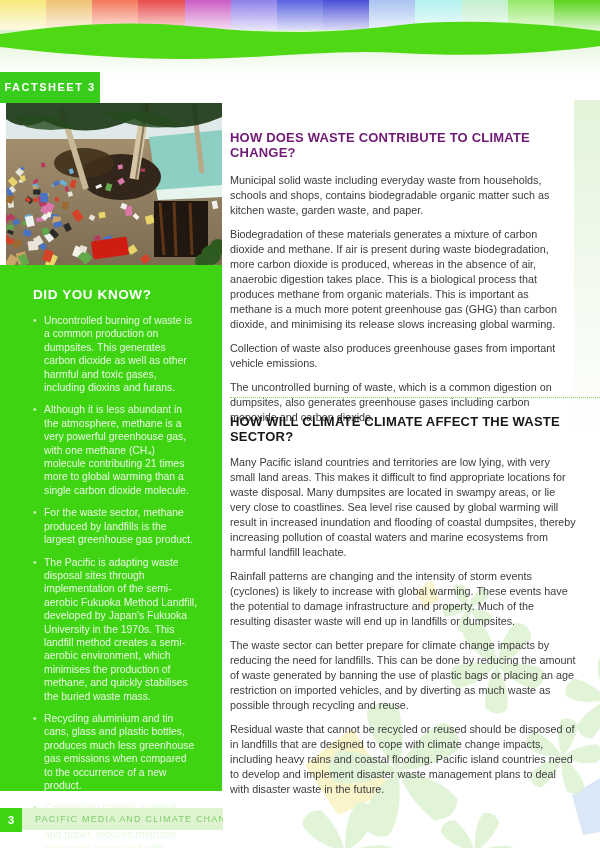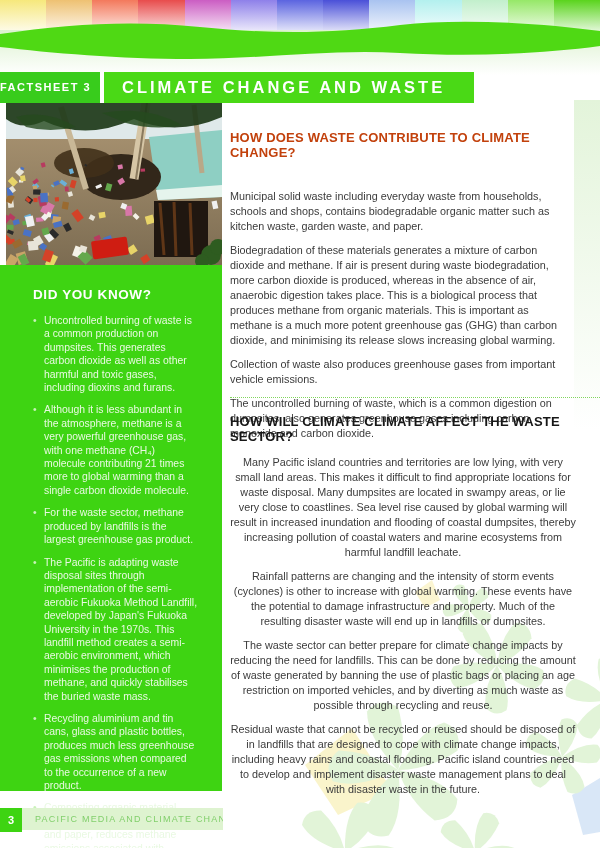--- a/index.html
+++ b/index.html
@@ -9,43 +9,43 @@
   .strip{position:absolute;top:0;left:0;width:600px;height:30px;display:flex;z-index:2;}
   .strip-cell{flex:1;height:30px;}
   
   .wave-svg{position:absolute;top:0;left:0;z-index:3;}
   .right-wash{position:absolute;top:100px;right:0;width:26px;height:330px;z-index:1;
       background:linear-gradient(to bottom,#e3f4da,rgba(255,255,255,0));}
   
   .banner{position:absolute;top:72px;left:0;width:600px;height:31px;z-index:4;}
   .fs-box{position:absolute;left:0;top:0;width:100px;height:31px;background:#38cc1c;
       color:#ffffff;font-weight:bold;font-size:11px;letter-spacing:1.5px;
-      text-align:left;line-height:31px;}
+      text-align:center;line-height:31px;}
   .title-box{position:absolute;left:104px;top:0;width:370px;height:31px;background:#4ad916;
       color:#ffffff;font-weight:bold;font-size:16.5px;letter-spacing:3px;
       line-height:31px;padding-left:18px;box-sizing:border-box;white-space:nowrap;}
   
   .photo{position:absolute;left:6px;top:103px;width:216px;height:162px;z-index:4;overflow:hidden;}
   
   .sidebar{position:absolute;left:0;top:265px;width:222px;height:526px;background:#3ed412;
       z-index:4;box-sizing:border-box;padding:22px 24px 0 33px;color:#eefae8;}
   .sidebar h2{margin:0 0 12px 0;font-size:13.5px;letter-spacing:.6px;color:#ffffff;}
   .sidebar ul{margin:0;padding:0;list-style:none;}
   .sidebar li{display:flex;margin-bottom:9px;font-size:10.4px;line-height:13.4px;}
   .bullet-marker{width:11px;flex:none;color:#c8f2b8;}
   .bullet-text{flex:1;color:#e9f9e2;}
   
   .main-col{position:absolute;left:230px;top:130px;width:346px;z-index:4;}
-  .main-col h1{margin:0 0 29px 0;font-size:13px;letter-spacing:.2px;color:#c2410c;}
+  .main-col h1{margin:0 0 13px 0;font-size:13px;letter-spacing:.2px;color:#701a75;}
   .main-col p{margin:0 12px 9px 0;font-size:10.8px;line-height:15px;color:#3b3b3b;}
   .divider{position:absolute;left:230px;top:397px;width:370px;height:0;
       border-top:1px dotted #82d55e;z-index:4;}
   .section2{position:absolute;left:230px;top:414px;width:346px;z-index:4;}
   .section2 h1{margin:0 0 11px 0;font-size:13px;letter-spacing:.2px;color:#171717;}
-  .section2 p{margin:0 0 9px 0;font-size:10.8px;line-height:15px;color:#3b3b3b;text-align:center;}
+  .section2 p{margin:0 0 9px 0;font-size:10.8px;line-height:15px;color:#3b3b3b;}
   
   .footer-num{position:absolute;left:0;top:808px;width:22px;height:24px;background:#3ed412;
       color:#ffffff;font-weight:bold;font-size:11px;text-align:center;line-height:24px;z-index:4;}
   .footer-bar{position:absolute;left:22px;top:808px;width:201px;height:22px;background:#def3d0;
       color:#82cf6c;font-size:9px;letter-spacing:1.2px;line-height:22px;
       padding-left:13px;box-sizing:border-box;z-index:4;white-space:nowrap;overflow:hidden;}
   
   .decor{position:absolute;left:0;top:0;z-index:0;}
   .decor .pin path{fill:#e2f4d8;}
 </style>
@@ -136,21 +136,20 @@
         <stop offset="1" stop-color="#dcf2cf" stop-opacity="0"></stop>
       </linearGradient>
     </defs>
     <rect x="0" y="30" width="600" height="45" fill="url(#washGrad)"></rect>
     <path d="M0,34 C70,24 130,20 200,27 C270,34 330,34 400,25 C460,18 540,23 600,31
              L600,46 C540,54 470,57 400,53 C330,49 260,59 190,59 C120,59 50,53 0,47 Z" fill="#4fd914"></path>
   </svg>
 
   <div class="banner">
     <div class="fs-box">FACTSHEET 3</div>
-    <div class="title-box">CLIMATE CHANGE AND WASTE</div>
   </div>
 
   <div class="photo">
     <svg width="216" height="162" viewBox="0 0 216 162">
       <defs>
         <linearGradient id="sand" x1="0" y1="0" x2="0" y2="1">
           <stop offset="0" stop-color="#a38e6d"></stop>
           <stop offset="1" stop-color="#7c6c52"></stop>
         </linearGradient>
       </defs>
@@ -299,21 +298,21 @@
     <p>Biodegradation of these materials generates a mixture of carbon dioxide and methane. If air is present during waste biodegradation, more carbon dioxide is produced, whereas in the absence of air, anaerobic digestion takes place. This is a biological process that produces methane from organic materials. This is important as methane is a much more potent greenhouse gas (GHG) than carbon dioxide, and minimising its release slows increasing global warming.</p>
     <p>Collection of waste also produces greenhouse gases from important vehicle emissions.</p>
     <p>The uncontrolled burning of waste, which is a common digestion on dumpsites, also generates greenhouse gases including carbon monoxide and carbon dioxide.</p>
   </div>
 
   <div class="divider"></div>
 
   <div class="section2">
     <h1>HOW WILL CLIMATE CLIMATE AFFECT THE WASTE SECTOR?</h1>
     <p>Many Pacific island countries and territories are low lying, with very small land areas. This makes it difficult to find appropriate locations for waste disposal. Many dumpsites are located in swampy areas, or lie very close to coastlines. Sea level rise caused by global warming will result in increased inundation and flooding of coastal dumpsites, thereby increasing pollution of coastal waters and marine ecosystems from harmful landfill leachate.</p>
-    <p>Rainfall patterns are changing and the intensity of storm events (cyclones) is other to increase with global warming. These events have the potential to damage infrastructure and property. Much of the resulting disaster waste will end up in landfills or dumpsites.</p>
+    <p>Rainfall patterns are changing and the intensity of storm events (cyclones) is likely to increase with global warming. These events have the potential to damage infrastructure and property. Much of the resulting disaster waste will end up in landfills or dumpsites.</p>
     <p>The waste sector can better prepare for climate change impacts by reducing the need for landfills. This can be done by reducing the amount of waste generated by banning the use of plastic bags or placing an age restriction on imported vehicles, and by diverting as much waste as possible through recycling and reuse.</p>
     <p>Residual waste that cannot be recycled or reused should be disposed of in landfills that are designed to cope with climate change impacts, including heavy rains and coastal flooding. Pacific island countries need to develop and implement disaster waste management plans to deal with disaster waste in the future.</p>
   </div>
 
   <div class="footer-num">3</div>
   <div class="footer-bar">PACIFIC MEDIA AND CLIMATE CHANGE TOOLKIT</div>
 
 </div>
 
 </body></html>

